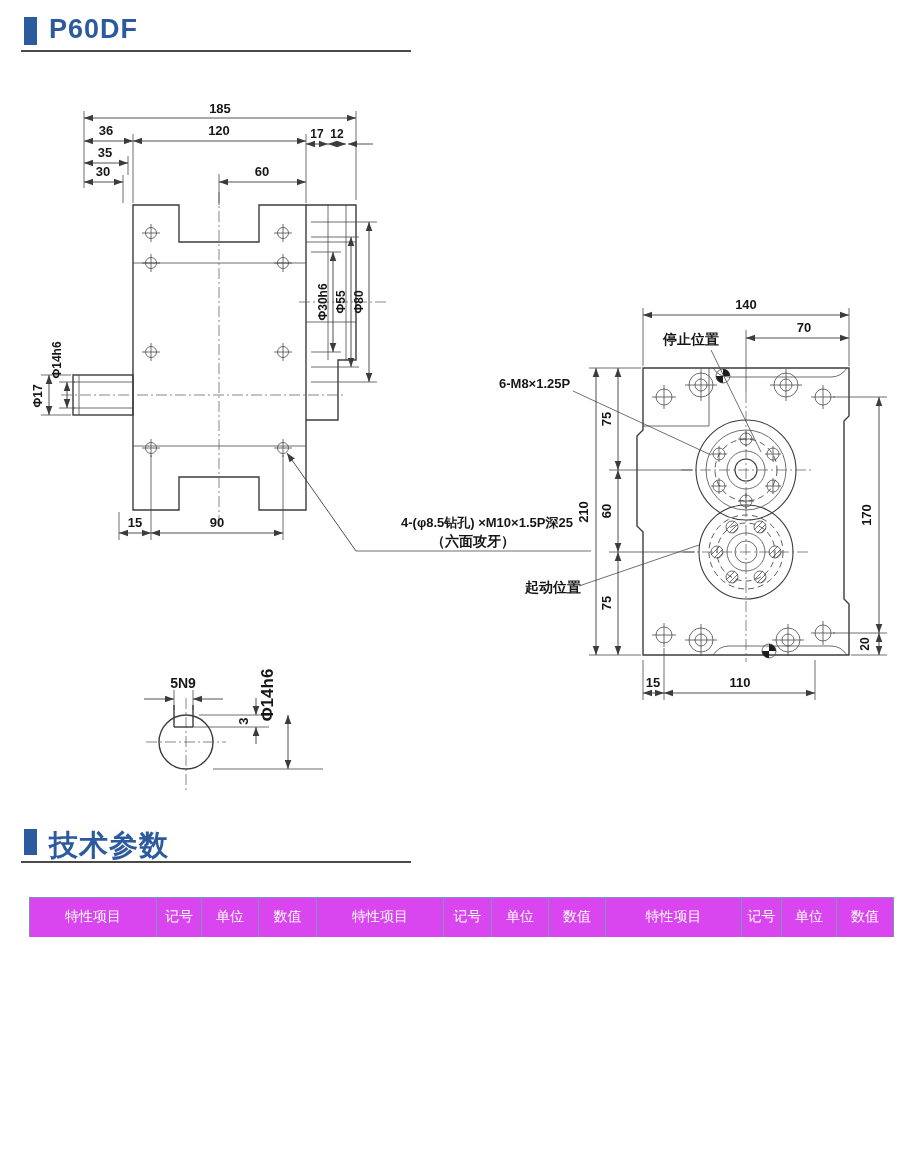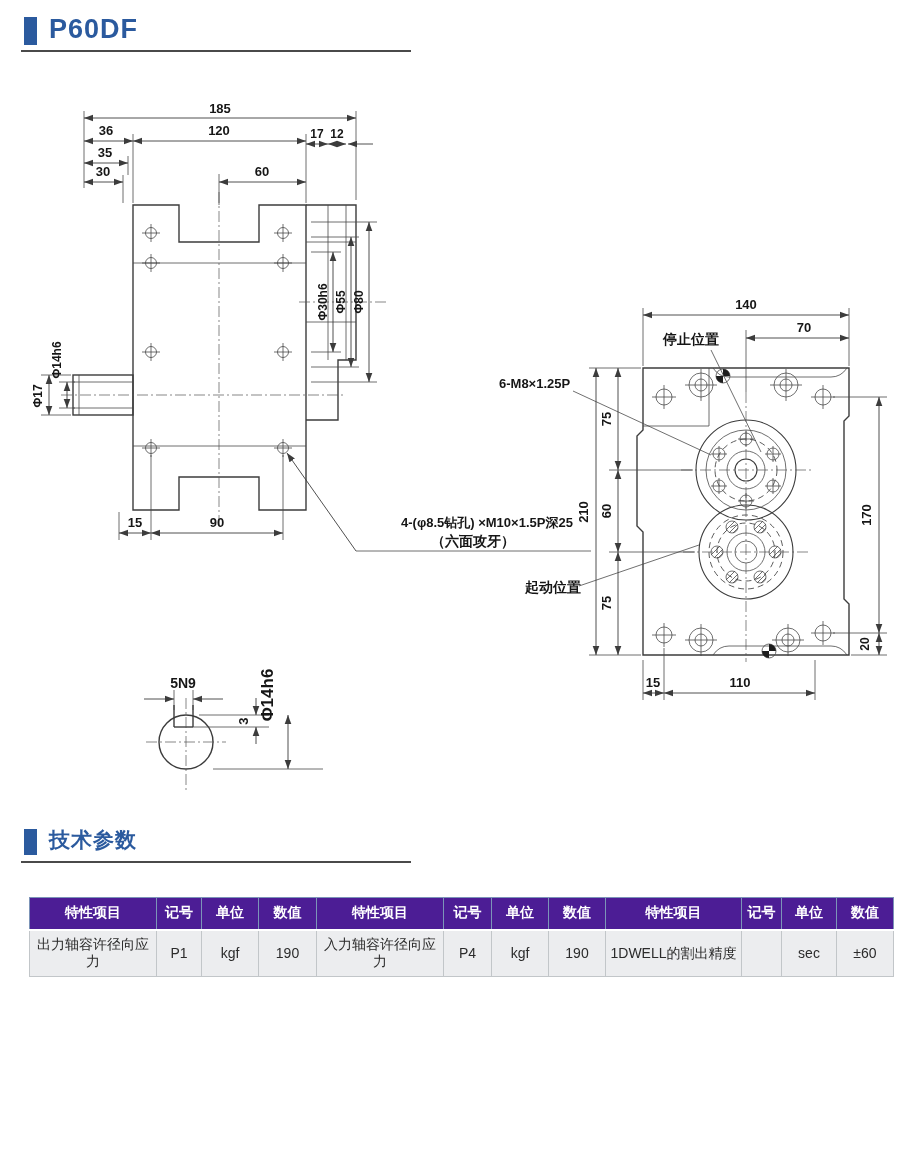--- a/index.html
+++ b/index.html
@@ -9,40 +9,40 @@
   .sec-head { position:absolute; left:0; top:0; width:900px; }
   .sec-bar { position:absolute; left:13px; width:13px; background:#2b5a9e; }
   .sec-title { position:absolute; left:38px; color:#2b5a9e; font-weight:bold; letter-spacing:1px; }
   .sec-rule { position:absolute; left:10px; width:390px; border-top:2px solid #4a4a4a; }
 
   #h1-bar { top:17px; height:28px; }
   #h1-title { top:14px; font-size:27px; }
   #h1-rule { top:50px; }
 
   #h2-bar { top:829px; height:26px; }
-  #h2-title { top:826px; font-size:21px; }
+  #h2-title { top:826px; font-size:29px; }
   #h2-rule { top:861px; }
 
   svg.drawing { position:absolute; left:0; top:0; }
   .ol  { fill:none; stroke:#3c3c3c; stroke-width:1.4; }
   .ol2 { fill:none; stroke:#3c3c3c; stroke-width:1.1; }
   .thin{ fill:none; stroke:#4a4a4a; stroke-width:0.8; }
   .dim { fill:none; stroke:#3c3c3c; stroke-width:0.9; }
   .cl  { fill:none; stroke:#555; stroke-width:0.7; stroke-dasharray:11 3 2 3; }
   .dash{ fill:none; stroke:#4a4a4a; stroke-width:0.9; stroke-dasharray:6 4; }
   .dt  { font:bold 13px "Liberation Sans",sans-serif; fill:#161616; text-anchor:middle; }
   .dts { font:bold 12px "Liberation Sans",sans-serif; fill:#161616; text-anchor:middle; }
   .dtb { font:bold 17px "Liberation Sans",sans-serif; fill:#161616; text-anchor:middle; }
   .lbl { font:bold 14px "Liberation Sans",sans-serif; fill:#161616; text-anchor:middle; }
   .lbls{ font:bold 13px "Liberation Sans",sans-serif; fill:#161616; }
 
   table.params { position:absolute; left:18px; top:897px; width:864px;
     border-collapse:collapse; table-layout:fixed; font-size:14px; color:#2b2b2b;
     border:1px solid #9aa0a5; }
-  table.params th { background:#4c1d95; color:#fff; font-weight:bold; height:32px;
+  table.params th { background:#d946ef; color:#fff; font-weight:normal; height:40px;
     border:1px solid #7c94b8; border-bottom:2px solid #fff; }
   table.params td { text-align:center; border:1px solid #c2c6c9; padding:2px 4px;
     line-height:1.25; }
   tr.r1 td, tr.r2 td, tr.r3 td { background:#ecedef; }
   tr.r4 td { background:#ffffff; }
   tr.r1 td, tr.r2 td { height:47px; }
   tr.r3 td { height:52px; }
   tr.r4 td { height:54px; }
 </style>
 </head>
@@ -325,29 +325,15 @@
         <th>记号</th>
         <th>单位</th>
         <th>数值</th>
         <th>特性项目</th>
         <th>记号</th>
         <th>单位</th>
         <th>数值</th>
       </tr>
     </thead>
     <tbody>
-      <tr class="r1">
-        <td>出力轴容许径向应力</td>
-        <td>P1</td>
-        <td>kgf</td>
-        <td>190</td>
-        <td>入力轴容许径向应力</td>
-        <td>P4</td>
-        <td>kgf</td>
-        <td>190</td>
-        <td>1DWELL的割出精度</td>
-        <td></td>
-        <td>sec</td>
-        <td>±60</td>
-      </tr>
     </tbody>
   </table>
 </div>
 
 </body></html>

